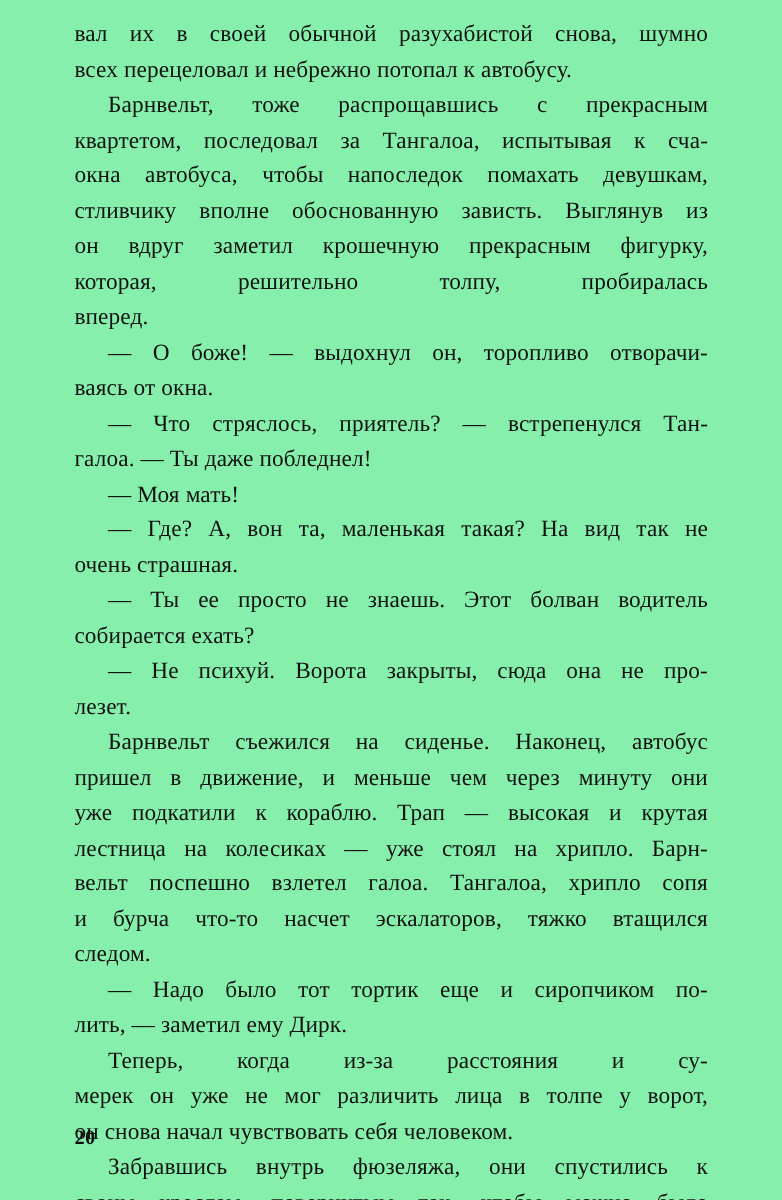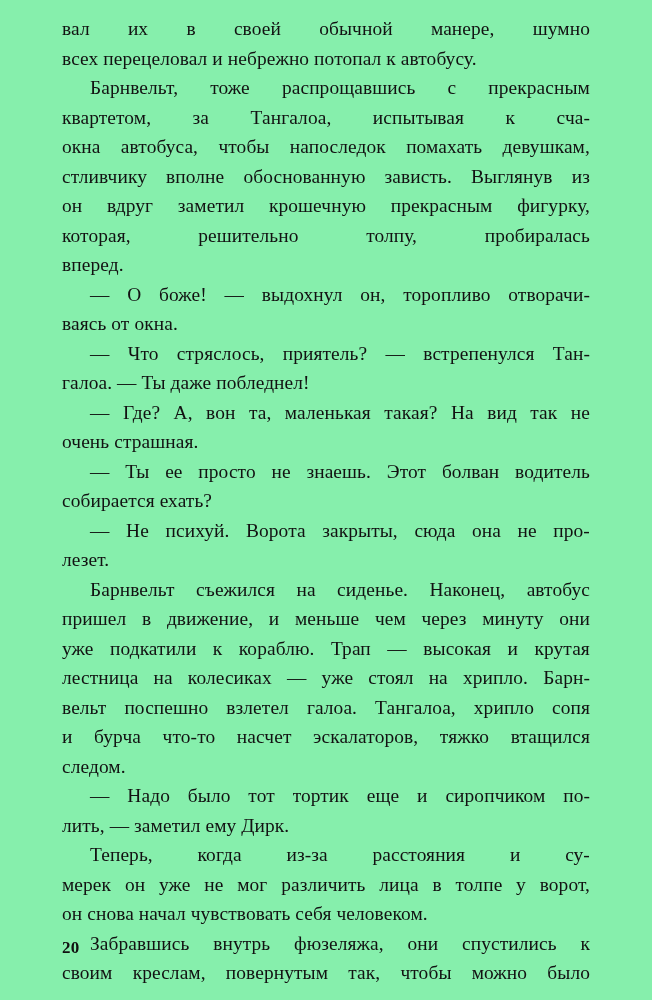--- a/index.html
+++ b/index.html
@@ -75,35 +75,37 @@
 <div id="page">
 
   <div id="text-block">
       <div class="para">
         <div class="line just">
           <span class="w">вал</span>
           <span class="w">их</span>
           <span class="w">в</span>
           <span class="w">своей</span>
           <span class="w">обычной</span>
-          <span class="w">манере,</span>
+          <span class="w">разухабистой</span>
+          <span class="w">снова,</span>
           <span class="w">шумно</span>
         </div>
         <div class="line">всех перецеловал и небрежно потопал к автобусу.</div>
       </div>
       <div class="para">
         <div class="line just indent">
           <span class="w">Барнвельт,</span>
           <span class="w">тоже</span>
           <span class="w">распрощавшись</span>
           <span class="w">с</span>
           <span class="w">прекрасным</span>
         </div>
         <div class="line just">
           <span class="w">квартетом,</span>
+          <span class="w">последовал</span>
           <span class="w">за</span>
           <span class="w">Тангалоа,</span>
           <span class="w">испытывая</span>
           <span class="w">к</span>
           <span class="w">сча-</span>
         </div>
         <div class="line just">
           <span class="w">окна</span>
           <span class="w">автобуса,</span>
           <span class="w">чтобы</span>
@@ -152,20 +154,23 @@
         <div class="line just indent">
           <span class="w">—</span>
           <span class="w">Что</span>
           <span class="w">стряслось,</span>
           <span class="w">приятель?</span>
           <span class="w">—</span>
           <span class="w">встрепенулся</span>
           <span class="w">Тан-</span>
         </div>
         <div class="line">галоа. — Ты даже побледнел!</div>
+      </div>
+      <div class="para">
+        <div class="line indent">— Моя мать!</div>
       </div>
       <div class="para">
         <div class="line just indent">
           <span class="w">—</span>
           <span class="w">Где?</span>
           <span class="w">А,</span>
           <span class="w">вон</span>
           <span class="w">та,</span>
           <span class="w">маленькая</span>
           <span class="w">такая?</span>

